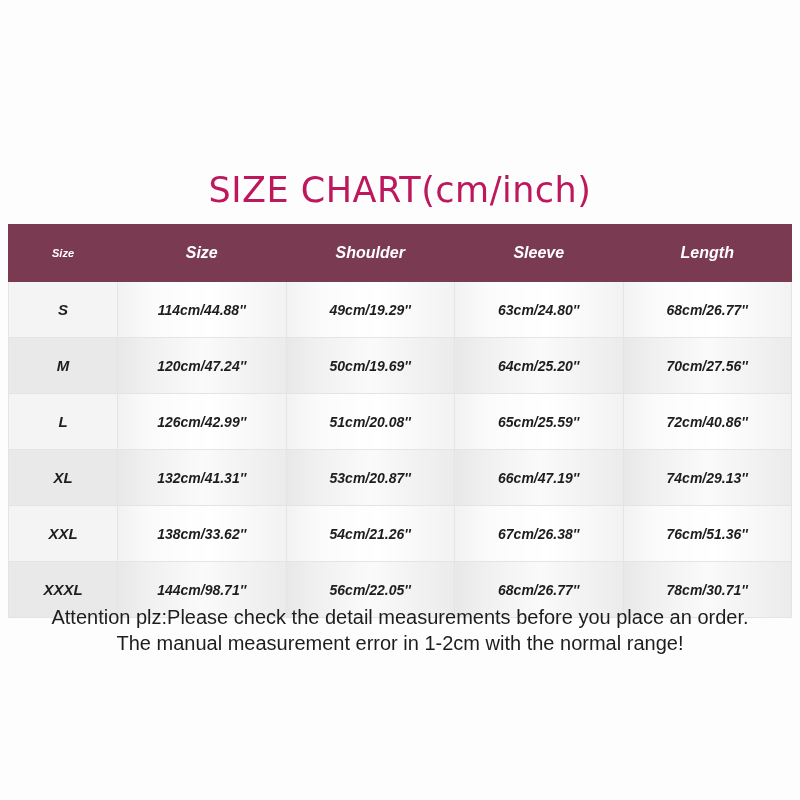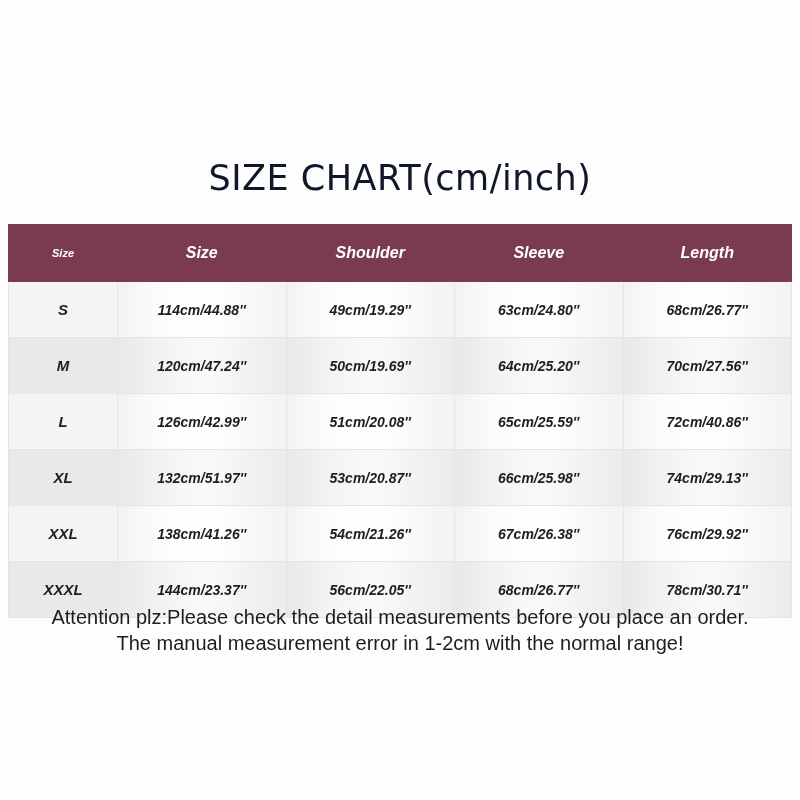--- a/index.html
+++ b/index.html
@@ -14,27 +14,27 @@
     overflow: hidden;
   }
   .page {
     position: relative;
     width: 800px;
     height: 800px;
     background: #fdfdfd;
   }
   .title {
     position: absolute;
-    top: 158px;
+    top: 170px;
     left: 0;
     width: 800px;
     text-align: center;
     font-size: 35px;
     font-weight: 400;
-    color: #0f172a;
+    color: #be185d;
     font-family: "DejaVu Sans", sans-serif;
     letter-spacing: 0.5px;
   }
   .table-wrap {
     position: absolute;
     top: 224px;
     left: 8px;
     width: 784px;
   }
   table.size-chart {
@@ -132,35 +132,35 @@
         </tr>
         <tr class="shade-a">
           <td class="col-size">L</td>
           <td>126cm/42.99''</td>
           <td>51cm/20.08''</td>
           <td>65cm/25.59''</td>
           <td>72cm/40.86''</td>
         </tr>
         <tr class="shade-b">
           <td class="col-size">XL</td>
-          <td>132cm/51.97''</td>
+          <td>132cm/41.31''</td>
           <td>53cm/20.87''</td>
-          <td>66cm/25.98''</td>
+          <td>66cm/47.19''</td>
           <td>74cm/29.13''</td>
         </tr>
         <tr class="shade-a">
           <td class="col-size">XXL</td>
-          <td>138cm/41.26''</td>
+          <td>138cm/33.62''</td>
           <td>54cm/21.26''</td>
           <td>67cm/26.38''</td>
-          <td>76cm/29.92''</td>
+          <td>76cm/51.36''</td>
         </tr>
         <tr class="shade-b">
           <td class="col-size">XXXL</td>
-          <td>144cm/23.37''</td>
+          <td>144cm/98.71''</td>
           <td>56cm/22.05''</td>
           <td>68cm/26.77''</td>
           <td>78cm/30.71''</td>
         </tr>
       </tbody>
     </table>
   </div>
 
   <div class="notes">
     <div>Attention plz:Please check the detail measurements before you place an order.</div>

